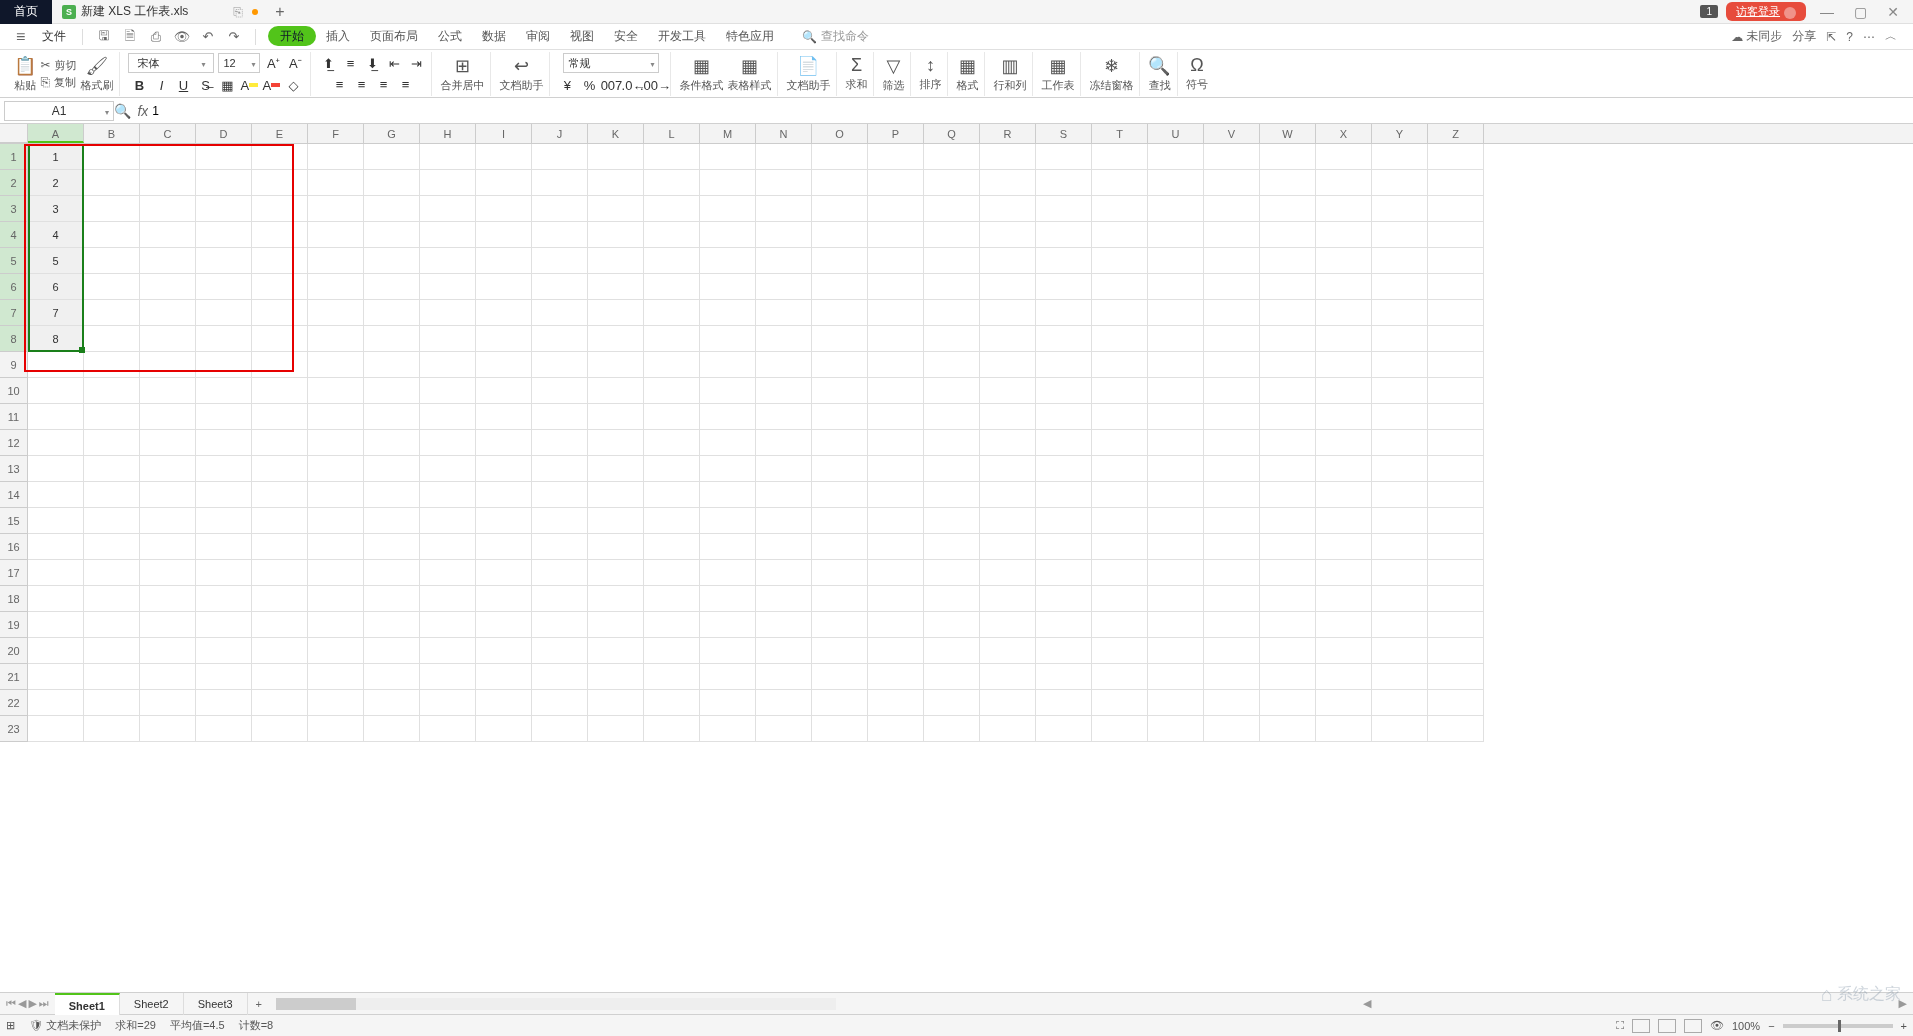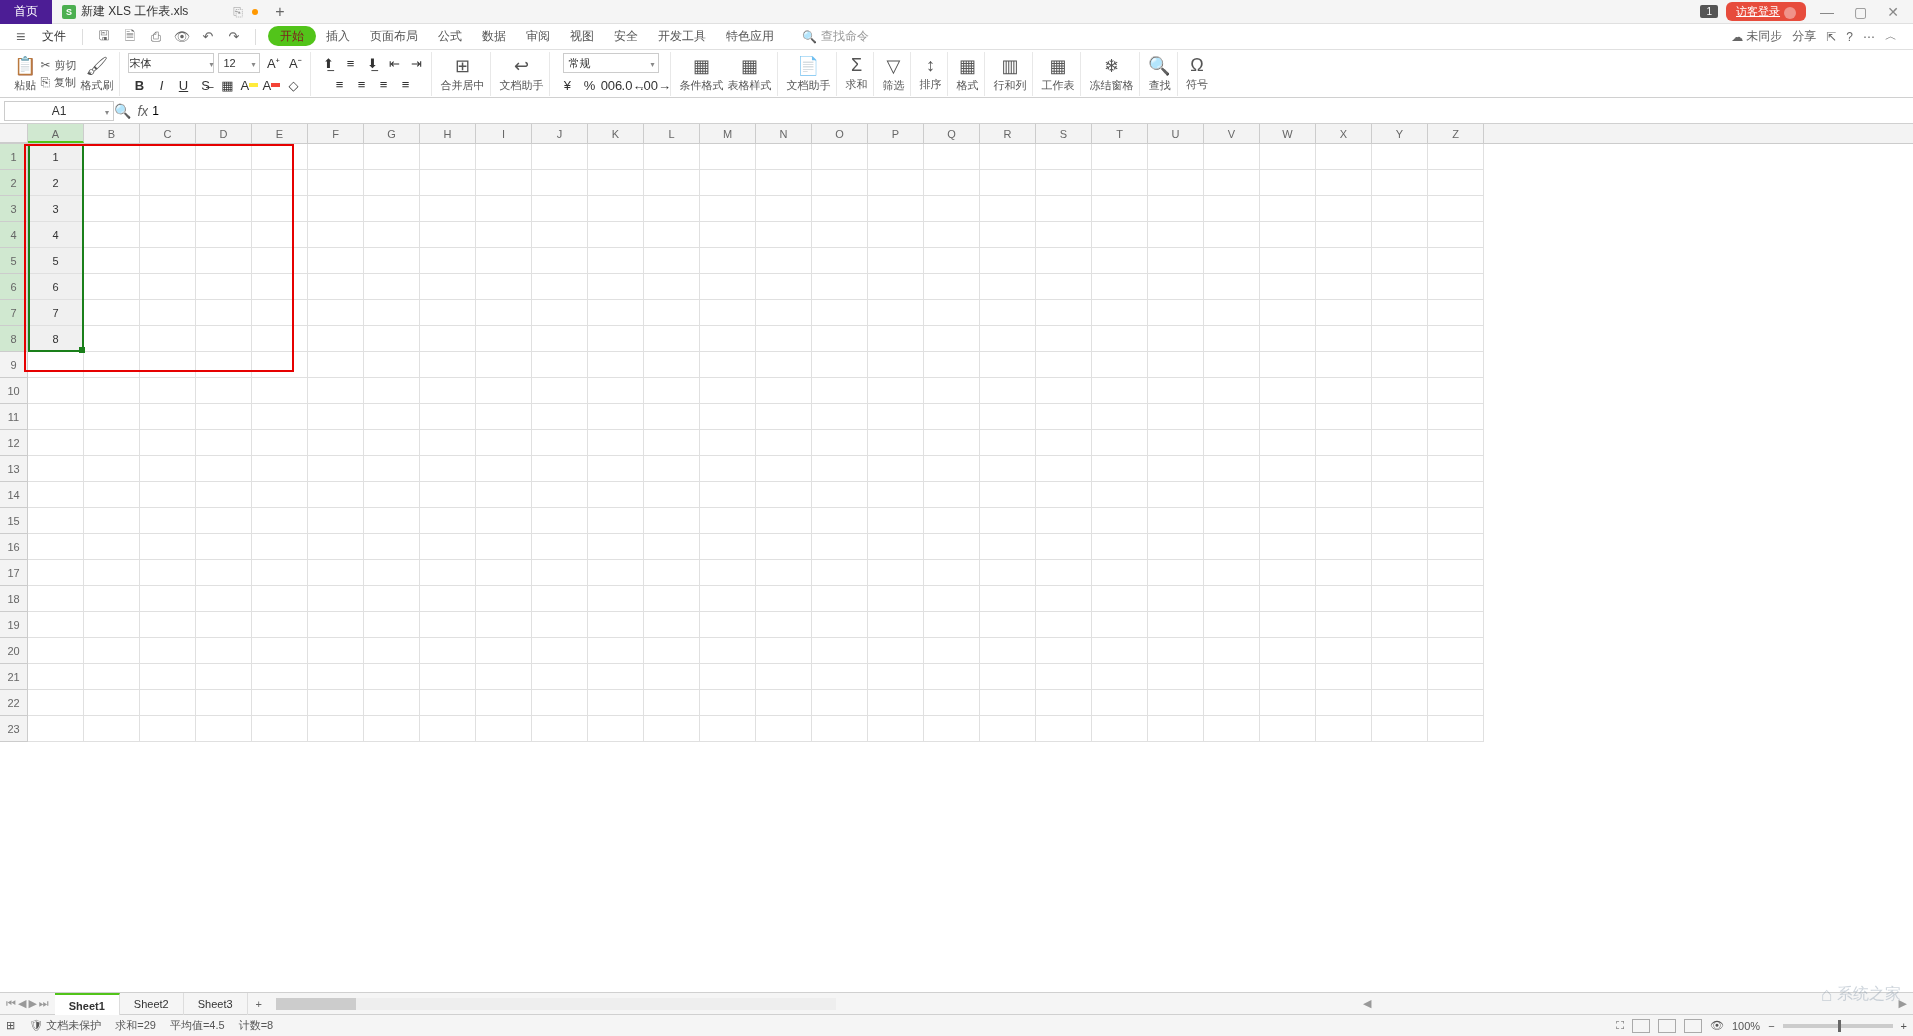--- a/index.html
+++ b/index.html
@@ -1,20 +1,20 @@
 <!DOCTYPE html>
 <html><head>
 <meta charset="utf-8">
 <style>
 * { margin: 0; padding: 0; box-sizing: border-box; font-family: "Microsoft YaHei", Arial, sans-serif; }
 body { background: #fff; font-size: 12px; color: #333; overflow: hidden; }
 
 
 .titlebar { height: 24px; background: #f5f5f5; display: flex; align-items: center; border-bottom: 1px solid #e0e0e0; }
-.tab-home { background: #4c1d95; color: #fff; padding: 0 14px; height: 24px; display: flex; align-items: center; font-size: 12px; }
+.tab-home { background: #0f172a; color: #fff; padding: 0 14px; height: 24px; display: flex; align-items: center; font-size: 12px; }
 .tab-file { display: flex; align-items: center; padding: 0 10px; height: 24px; gap: 5px; }
 .doc-icon { width: 14px; height: 14px; background: #4caf50; border-radius: 2px; display: inline-flex; align-items: center; justify-content: center; color: #fff; font-size: 9px; font-weight: bold; }
 .tab-file-close { margin-left: 40px; color: #999; }
 .tab-file-dot { width: 6px; height: 6px; background: #ff9800; border-radius: 50%; margin-left: 4px; }
 .tab-add { width: 24px; text-align: center; color: #666; font-size: 16px; }
 .titlebar-right { margin-left: auto; display: flex; align-items: center; gap: 8px; padding-right: 8px; }
 .badge-1 { background: #555; color: #fff; padding: 1px 6px; font-size: 10px; border-radius: 2px; }
 .guest-login { background: #e74c3c; color: #fff; padding: 2px 10px; border-radius: 6px; font-size: 11px; display: flex; align-items: flex-end; gap: 4px; text-decoration: underline; }
 .guest-avatar { width: 12px; height: 12px; background: rgba(255,255,255,.4); border-radius: 50%; }
 .win-ctrl { color: #888; font-size: 14px; padding: 0 6px; }
@@ -22,34 +22,34 @@
 
 .menubar { height: 26px; display: flex; align-items: center; padding: 0 16px; gap: 8px; border-bottom: 1px solid #e0e0e0; }
 .hamburger { width: 14px; display: inline-block; }
 .hamburger::before { content: '≡'; font-size: 16px; color: #666; }
 .menu-file { color: #333; padding: 0 4px; }
 .menu-sep { width: 1px; height: 16px; background: #ddd; margin: 0 4px; }
 .qat-icon { width: 18px; height: 18px; display: inline-flex; align-items: center; justify-content: center; color: #666; font-size: 13px; }
 .qat-icon.undo::before { content: '↶'; }
 .qat-icon.redo::before { content: '↷'; }
 .menu-tab { padding: 0 10px; color: #555; font-size: 12px; }
-.menu-tab.active { background: #52c41a; color: #7f1d1d; border-radius: 10px; padding: 3px 12px; }
+.menu-tab.active { background: #52c41a; color: #0f172a; border-radius: 10px; padding: 3px 12px; }
 .menubar-search { display: flex; align-items: center; gap: 4px; color: #999; margin-left: 10px; }
 .menubar-right { margin-left: auto; display: flex; align-items: center; gap: 10px; color: #666; }
 .sync-item { display: flex; align-items: center; gap: 3px; }
 
 
 .ribbon { height: 48px; display: flex; align-items: center; padding: 2px 8px; border-bottom: 1px solid #d0d0d0; gap: 2px; }
 .ribbon-group { display: flex; flex-direction: column; align-items: center; padding: 0 6px; border-right: 1px solid #e8e8e8; height: 44px; justify-content: center; }
 .ribbon-row { display: flex; align-items: center; gap: 4px; }
 .big-btn { display: flex; flex-direction: column; align-items: center; font-size: 11px; color: #555; gap: 1px; }
 .big-btn .ico { font-size: 18px; color: #555; }
 .small-row { display: flex; align-items: center; gap: 4px; font-size: 11px; color: #555; }
 .small-row .ico { font-size: 12px; }
-.font-select { width: 86px; height: 20px; border: 1px solid #ccc; padding: 0 0; font-size: 11px; display: flex; align-items: center; justify-content: space-between; }
+.font-select { width: 86px; height: 20px; border: 1px solid #ccc; padding: 0 8px; font-size: 11px; display: flex; align-items: center; justify-content: space-between; }
 .size-select { width: 42px; height: 20px; border: 1px solid #ccc; padding: 0 4px; font-size: 11px; display: flex; align-items: center; justify-content: space-between; }
 .caret::after { content: '▾'; font-size: 8px; color: #888; }
 .fmt-btn { width: 18px; height: 18px; display: inline-flex; align-items: center; justify-content: center; font-size: 13px; }
 .fmt-btn.b { font-weight: bold; }
 .fmt-btn.i { font-style: italic; }
 .fmt-btn.u { text-decoration: underline; }
 .color-swatch { width: 14px; height: 4px; display: inline-block; }
 .numfmt-select { width: 96px; height: 20px; border: 1px solid #ccc; padding: 0 4px; font-size: 11px; display: flex; align-items: center; justify-content: space-between; }
 
 
@@ -225,21 +225,21 @@
   <div class="ribbon-group">
     <div class="ribbon-row" style="margin-bottom:3px">
       <span class="numfmt-select">
           <span>常规</span>
           <span class="caret"></span>
         </span>
     </div>
     <div class="ribbon-row">
       <span class="fmt-btn">¥</span>
       <span class="fmt-btn">%</span>
-      <span class="fmt-btn">006</span>
+      <span class="fmt-btn">007</span>
       <span class="fmt-btn">.0←</span>
       <span class="fmt-btn">.00→</span>
     </div>
   </div>
   <div class="ribbon-group">
     <div class="ribbon-row">
       <div class="big-btn">
           <span class="ico">▦</span>
           <span>条件格式</span>
         </div>

